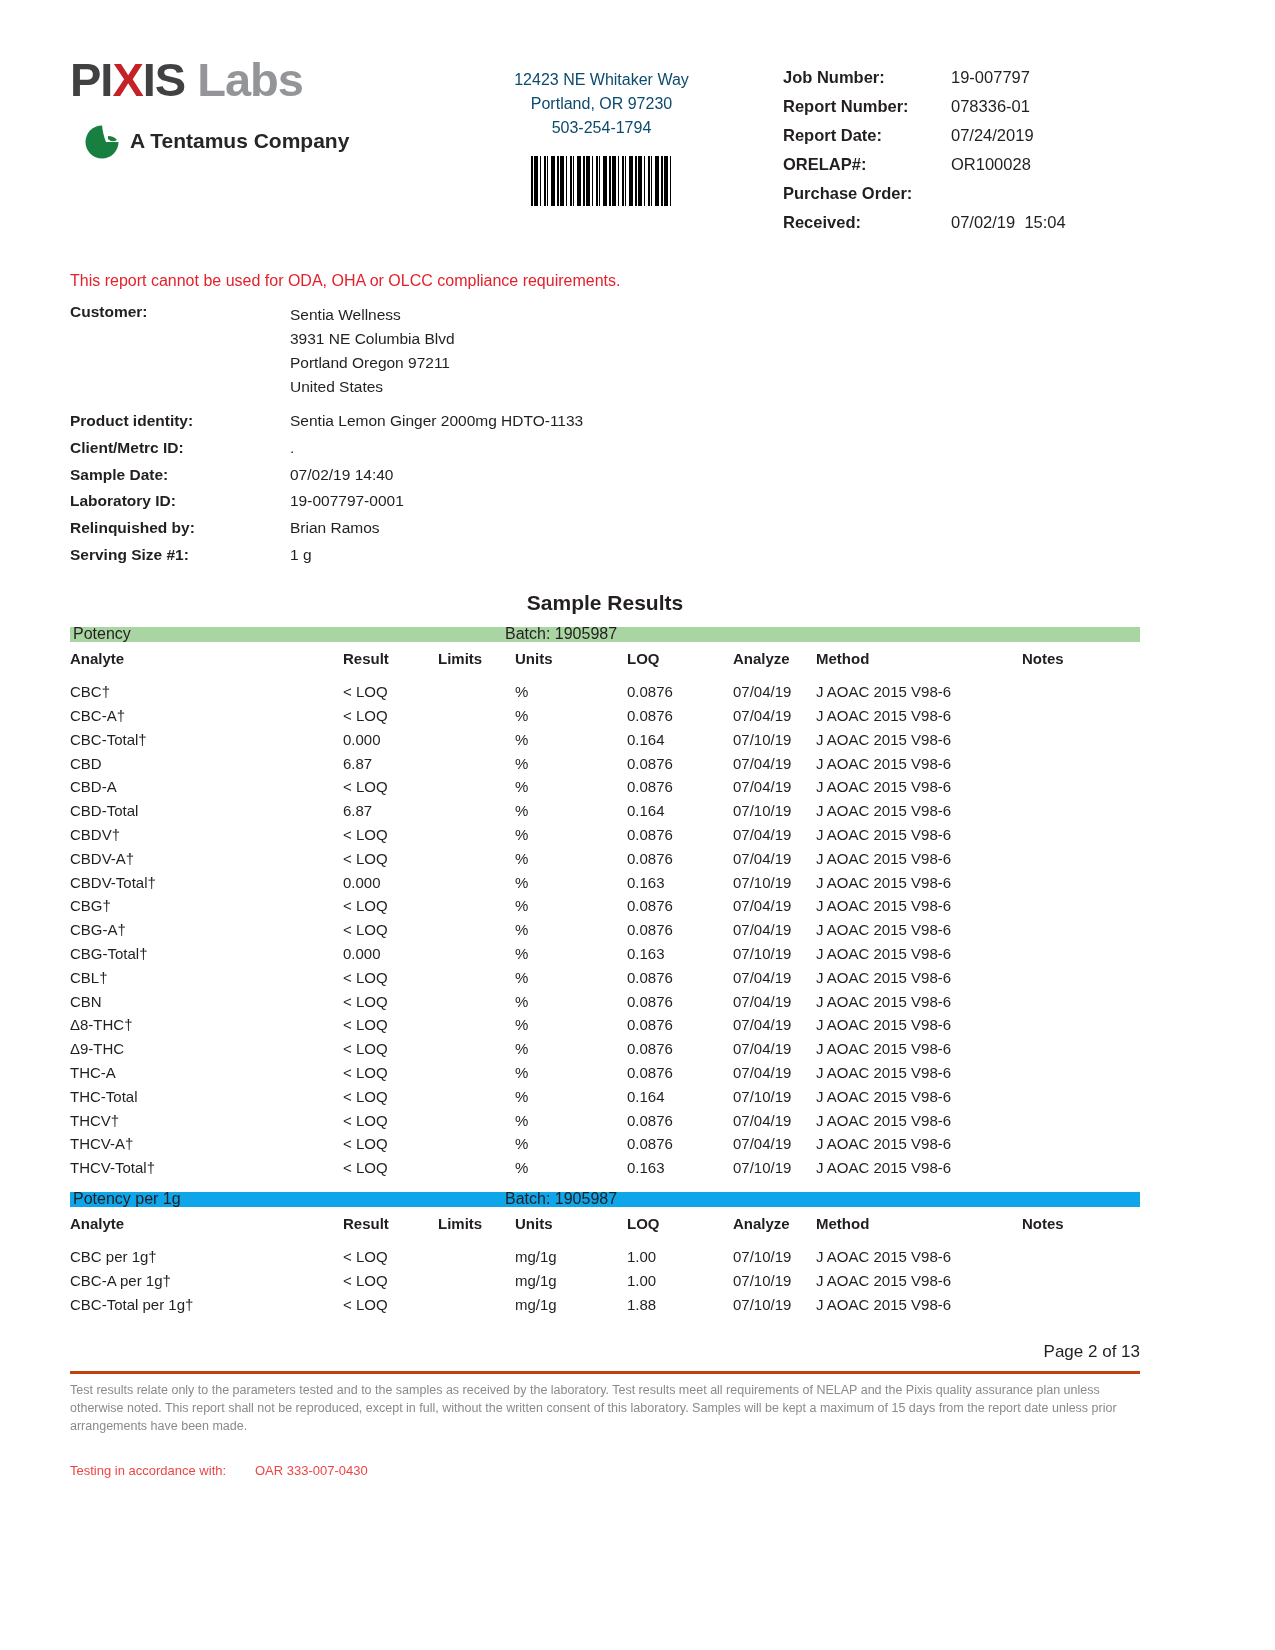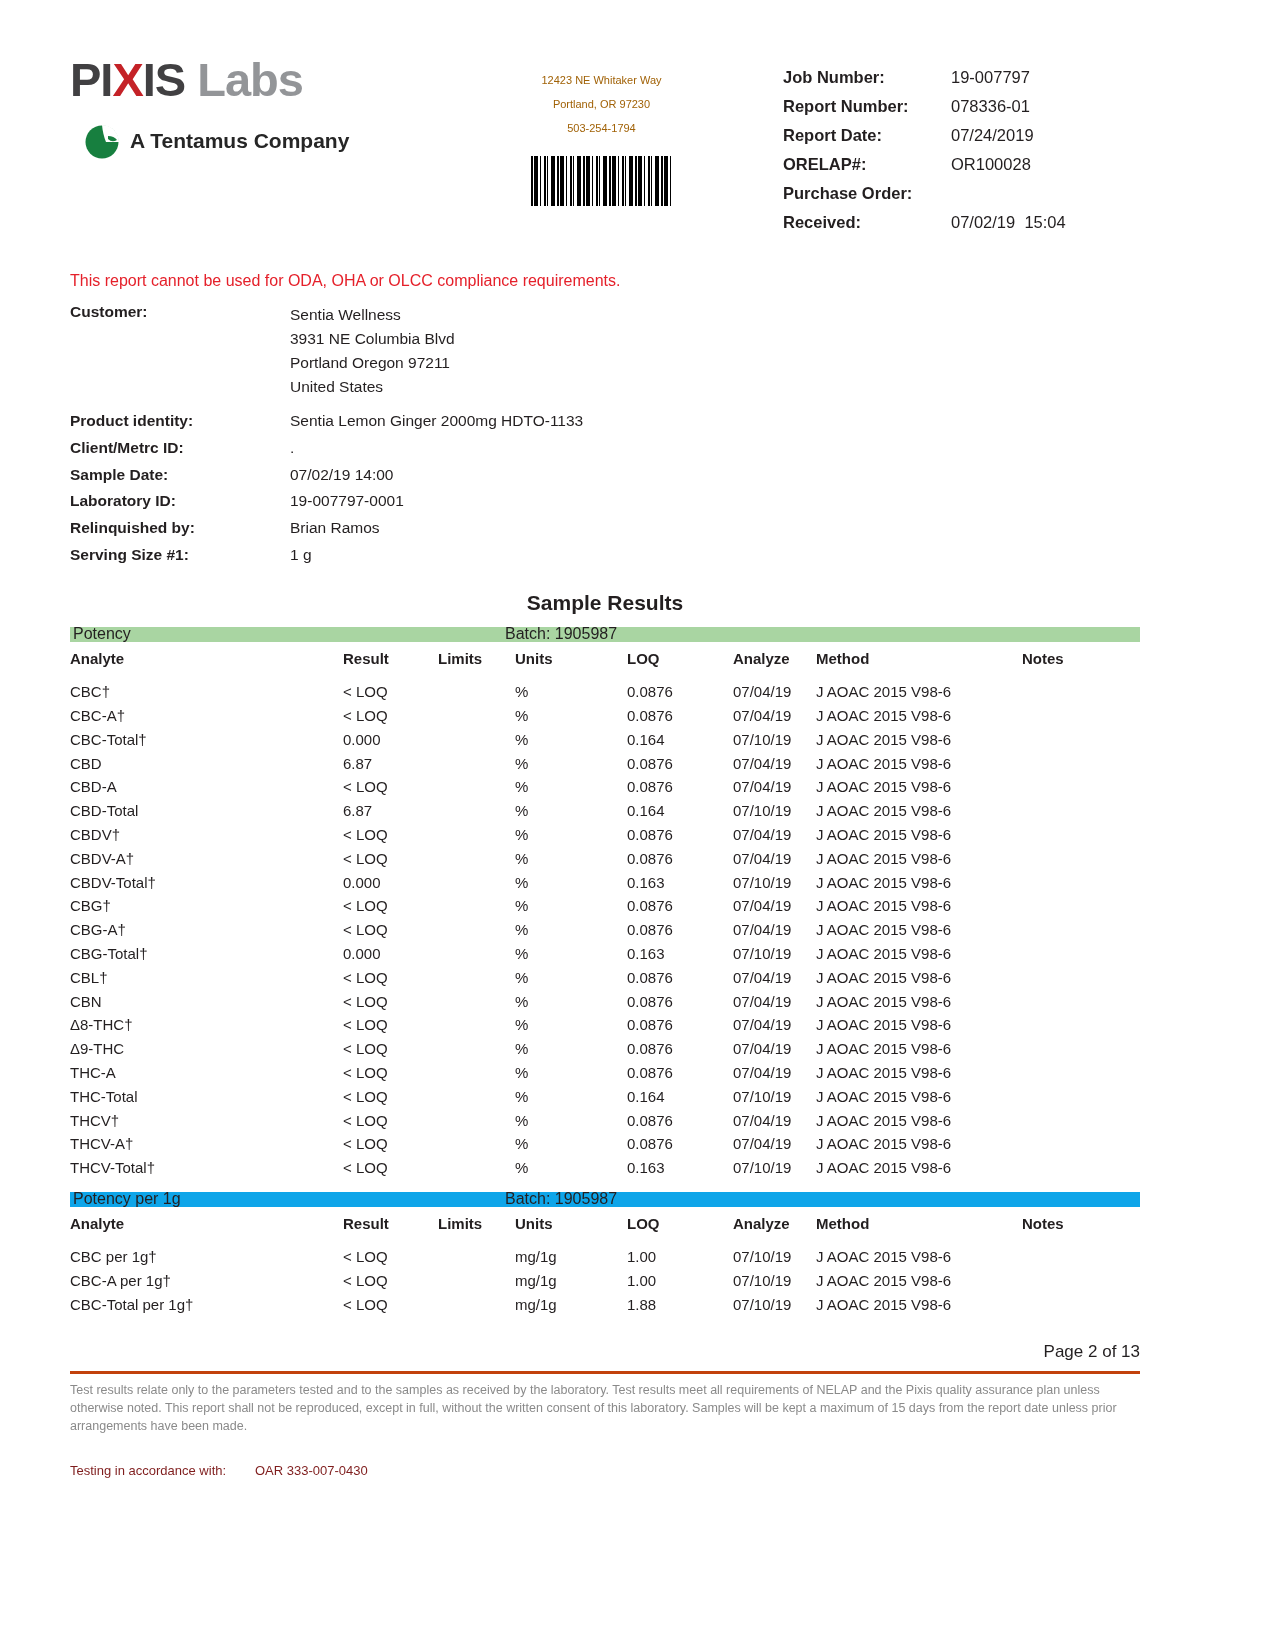--- a/index.html
+++ b/index.html
@@ -14,21 +14,21 @@
   .header { display:flex; }
   .logo-block { width:350px; }
   .logo-text { font-size:47px; font-weight:bold; letter-spacing:-1px; line-height:1; white-space:nowrap; }
   .logo-dark { color:#414042; }
   .logo-red  { color:#c42227; }
   .logo-gray { color:#939598; }
   .logo-tagline { display:flex; align-items:center; gap:10px; margin-top:20px; margin-left:14px;
                   font-size:21px; font-weight:bold; color:#262626; }
   .leaf-icon { width:36px; height:36px; flex:0 0 auto; }
 
-  .addr-block { flex:1; text-align:center; font-size:11px; line-height:24px; padding-top:12px; color:#a16207; }
+  .addr-block { flex:1; text-align:center; font-size:16px; line-height:24px; padding-top:12px; color:#0c4a6e; }
   .barcode { width:142px; height:50px; margin:16px auto 0;
     background:repeating-linear-gradient(90deg,
       #000 0 2px,#fff 2px 3px,#000 3px 7px,#fff 7px 9px,#000 9px 10px,#fff 10px 13px,
       #000 13px 15px,#fff 15px 16px,#000 16px 17px,#fff 17px 20px,#000 20px 24px,#fff 24px 26px); }
 
   .meta-block { width:357px; padding-top:12px; }
   .meta-row { display:flex; font-size:16.5px; margin-bottom:10px; }
   .meta-label { width:168px; font-weight:bold; flex:0 0 auto; }
   .meta-value { white-space:pre; }
 
@@ -57,21 +57,21 @@
   }
   .cols-header { font-weight:bold; margin-top:8px; }
   .t-rows { margin-top:13px; }
   .t-row { height:23.8px; align-items:center; }
   .t-row span, .cols-header span { white-space:nowrap; overflow:visible; }
 
   
   .page-label { text-align:right; font-size:17px; margin-top:26px; }
   .footer-box { border-top:3px solid #c2410c; margin-top:9px; padding-top:7px;
                 color:#8a8a8a; font-size:12.5px; line-height:1.45; }
-  .accordance { margin-top:28px; color:#7f1d1d; font-size:13px; display:flex; }
+  .accordance { margin-top:28px; color:#ef4444; font-size:13px; display:flex; }
   .accordance-label { width:185px; flex:0 0 auto; }
 </style>
 </head>
 <body>
 
 <div class="page">
 
   <div class="header">
 
     <div class="logo-block">
@@ -140,21 +140,21 @@
       <div class="info-row">
         <span class="info-label">Product identity:</span>
         <span>Sentia Lemon Ginger 2000mg HDTO-1133</span>
       </div>
       <div class="info-row">
         <span class="info-label">Client/Metrc ID:</span>
         <span>.</span>
       </div>
       <div class="info-row">
         <span class="info-label">Sample Date:</span>
-        <span>07/02/19 14:00</span>
+        <span>07/02/19 14:40</span>
       </div>
       <div class="info-row">
         <span class="info-label">Laboratory ID:</span>
         <span>19-007797-0001</span>
       </div>
       <div class="info-row">
         <span class="info-label">Relinquished by:</span>
         <span>Brian Ramos</span>
       </div>
       <div class="info-row">

